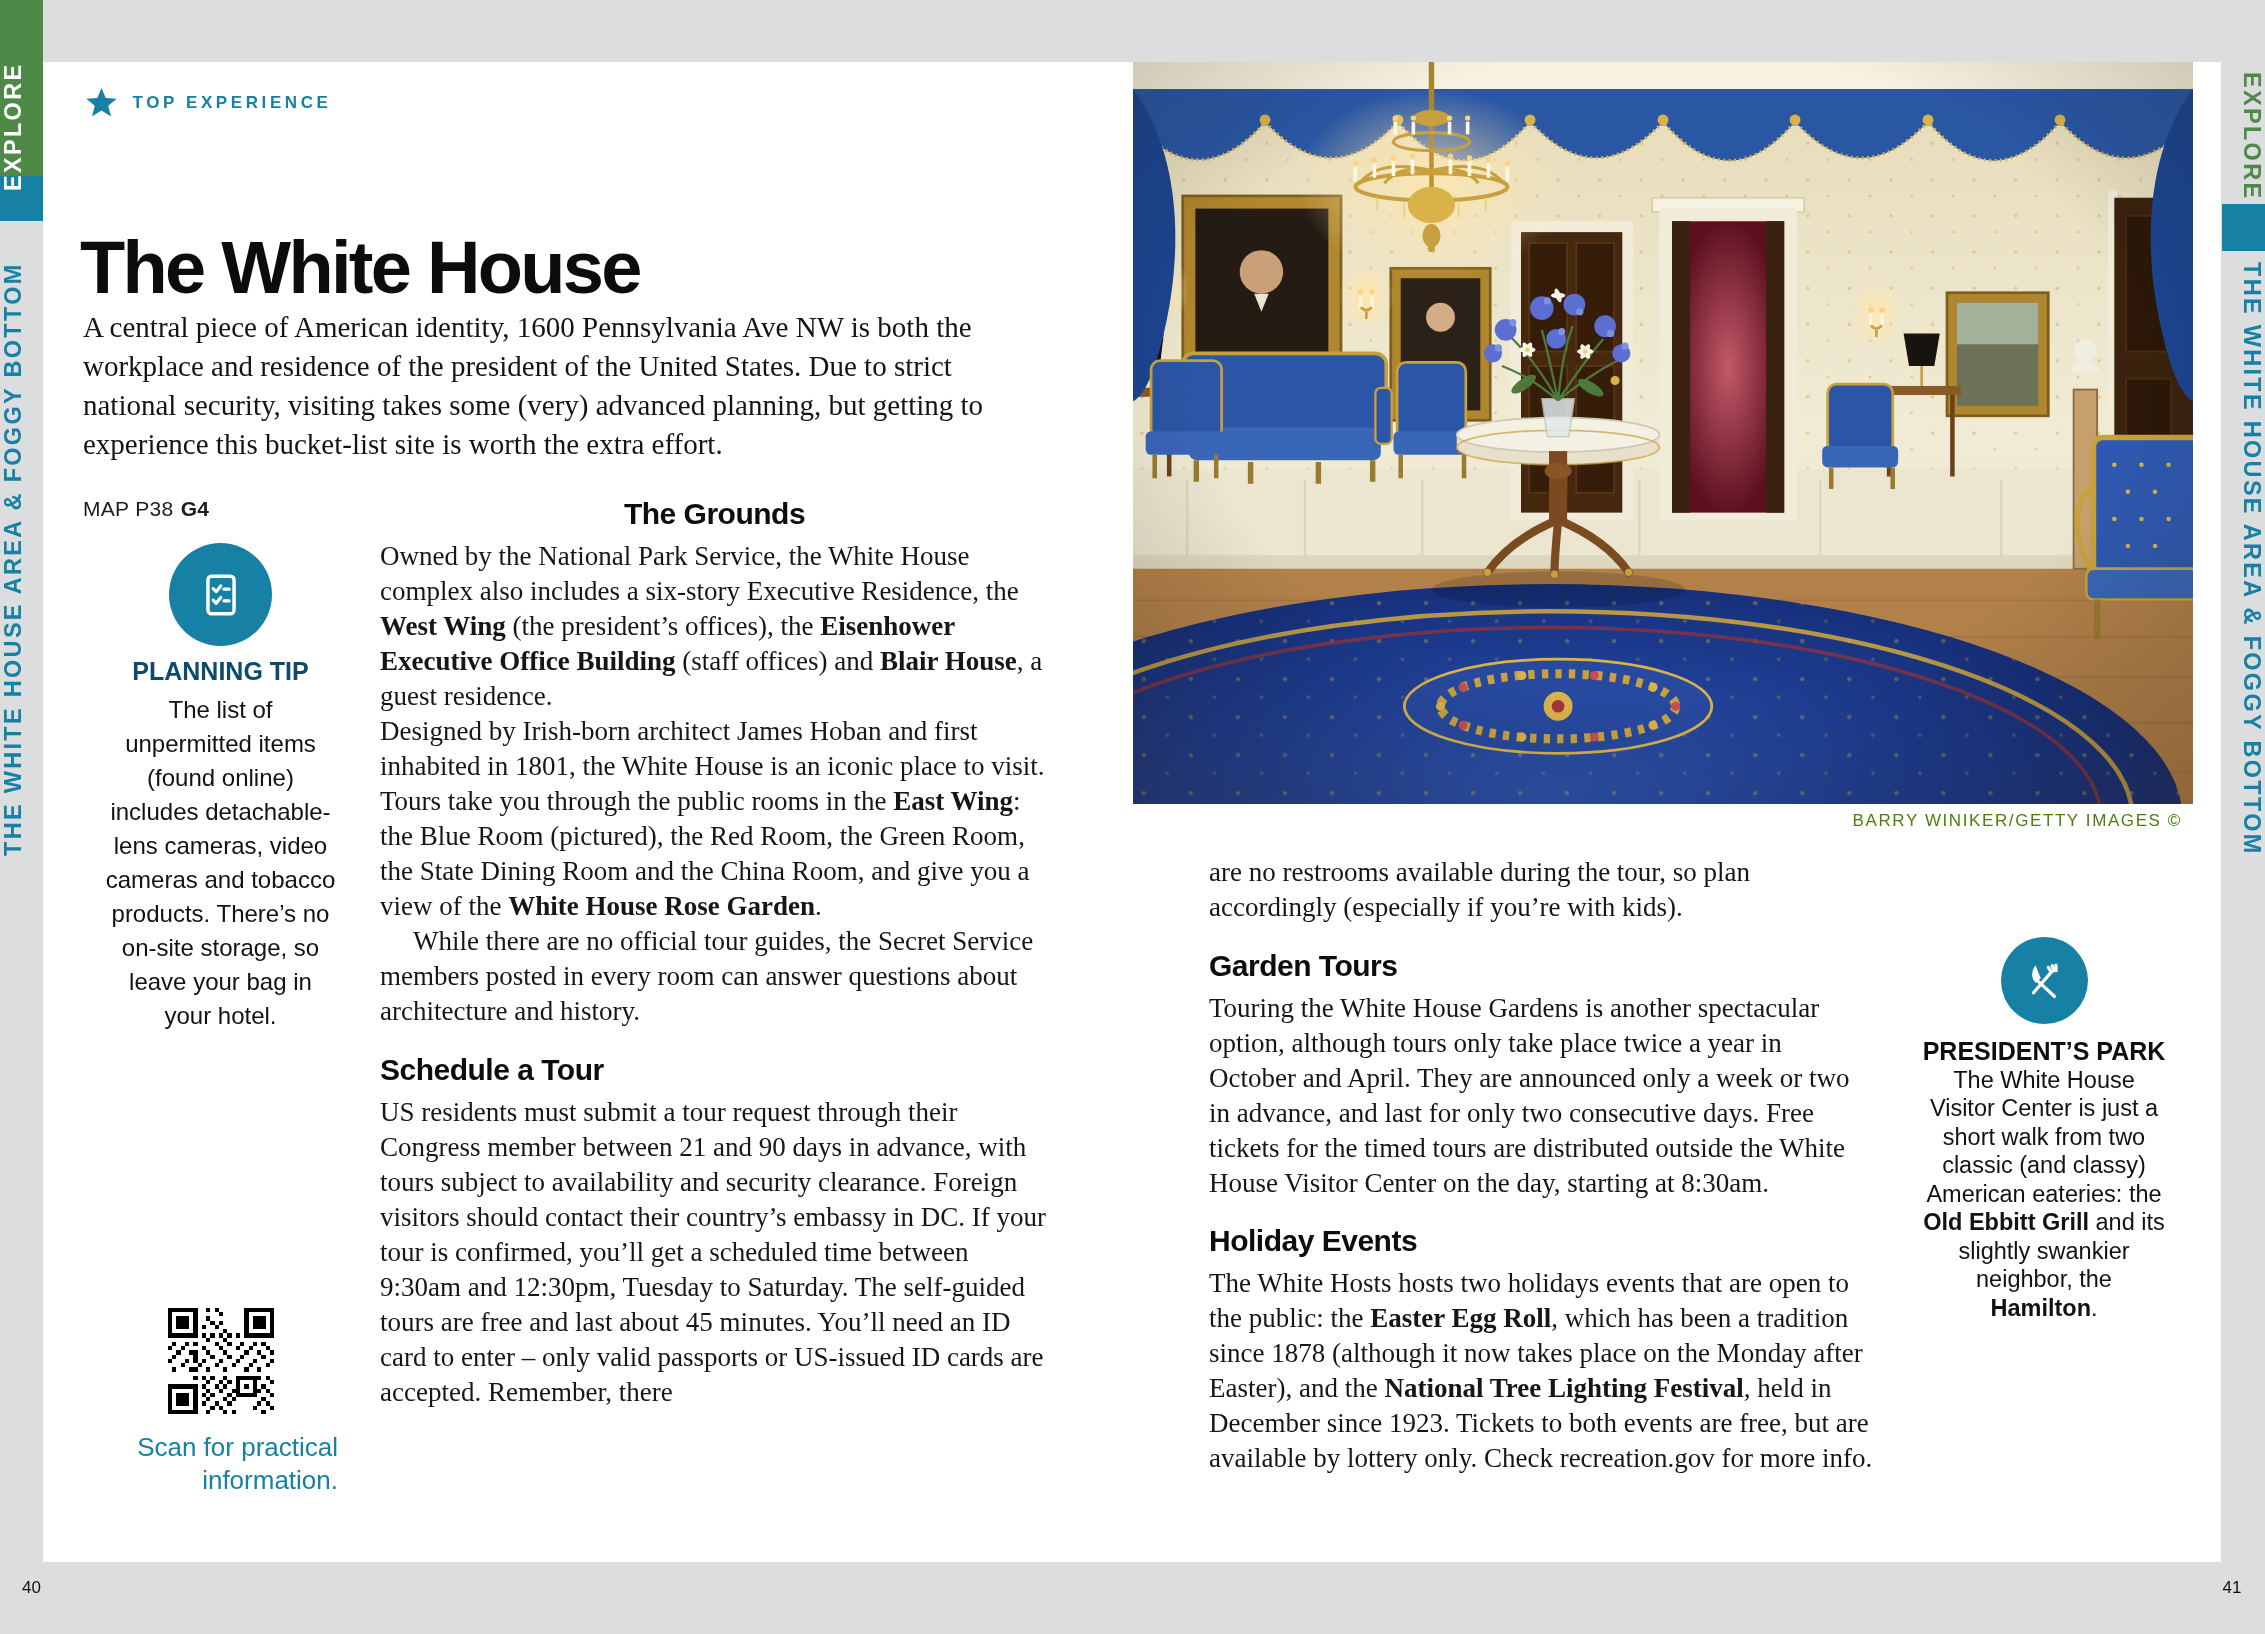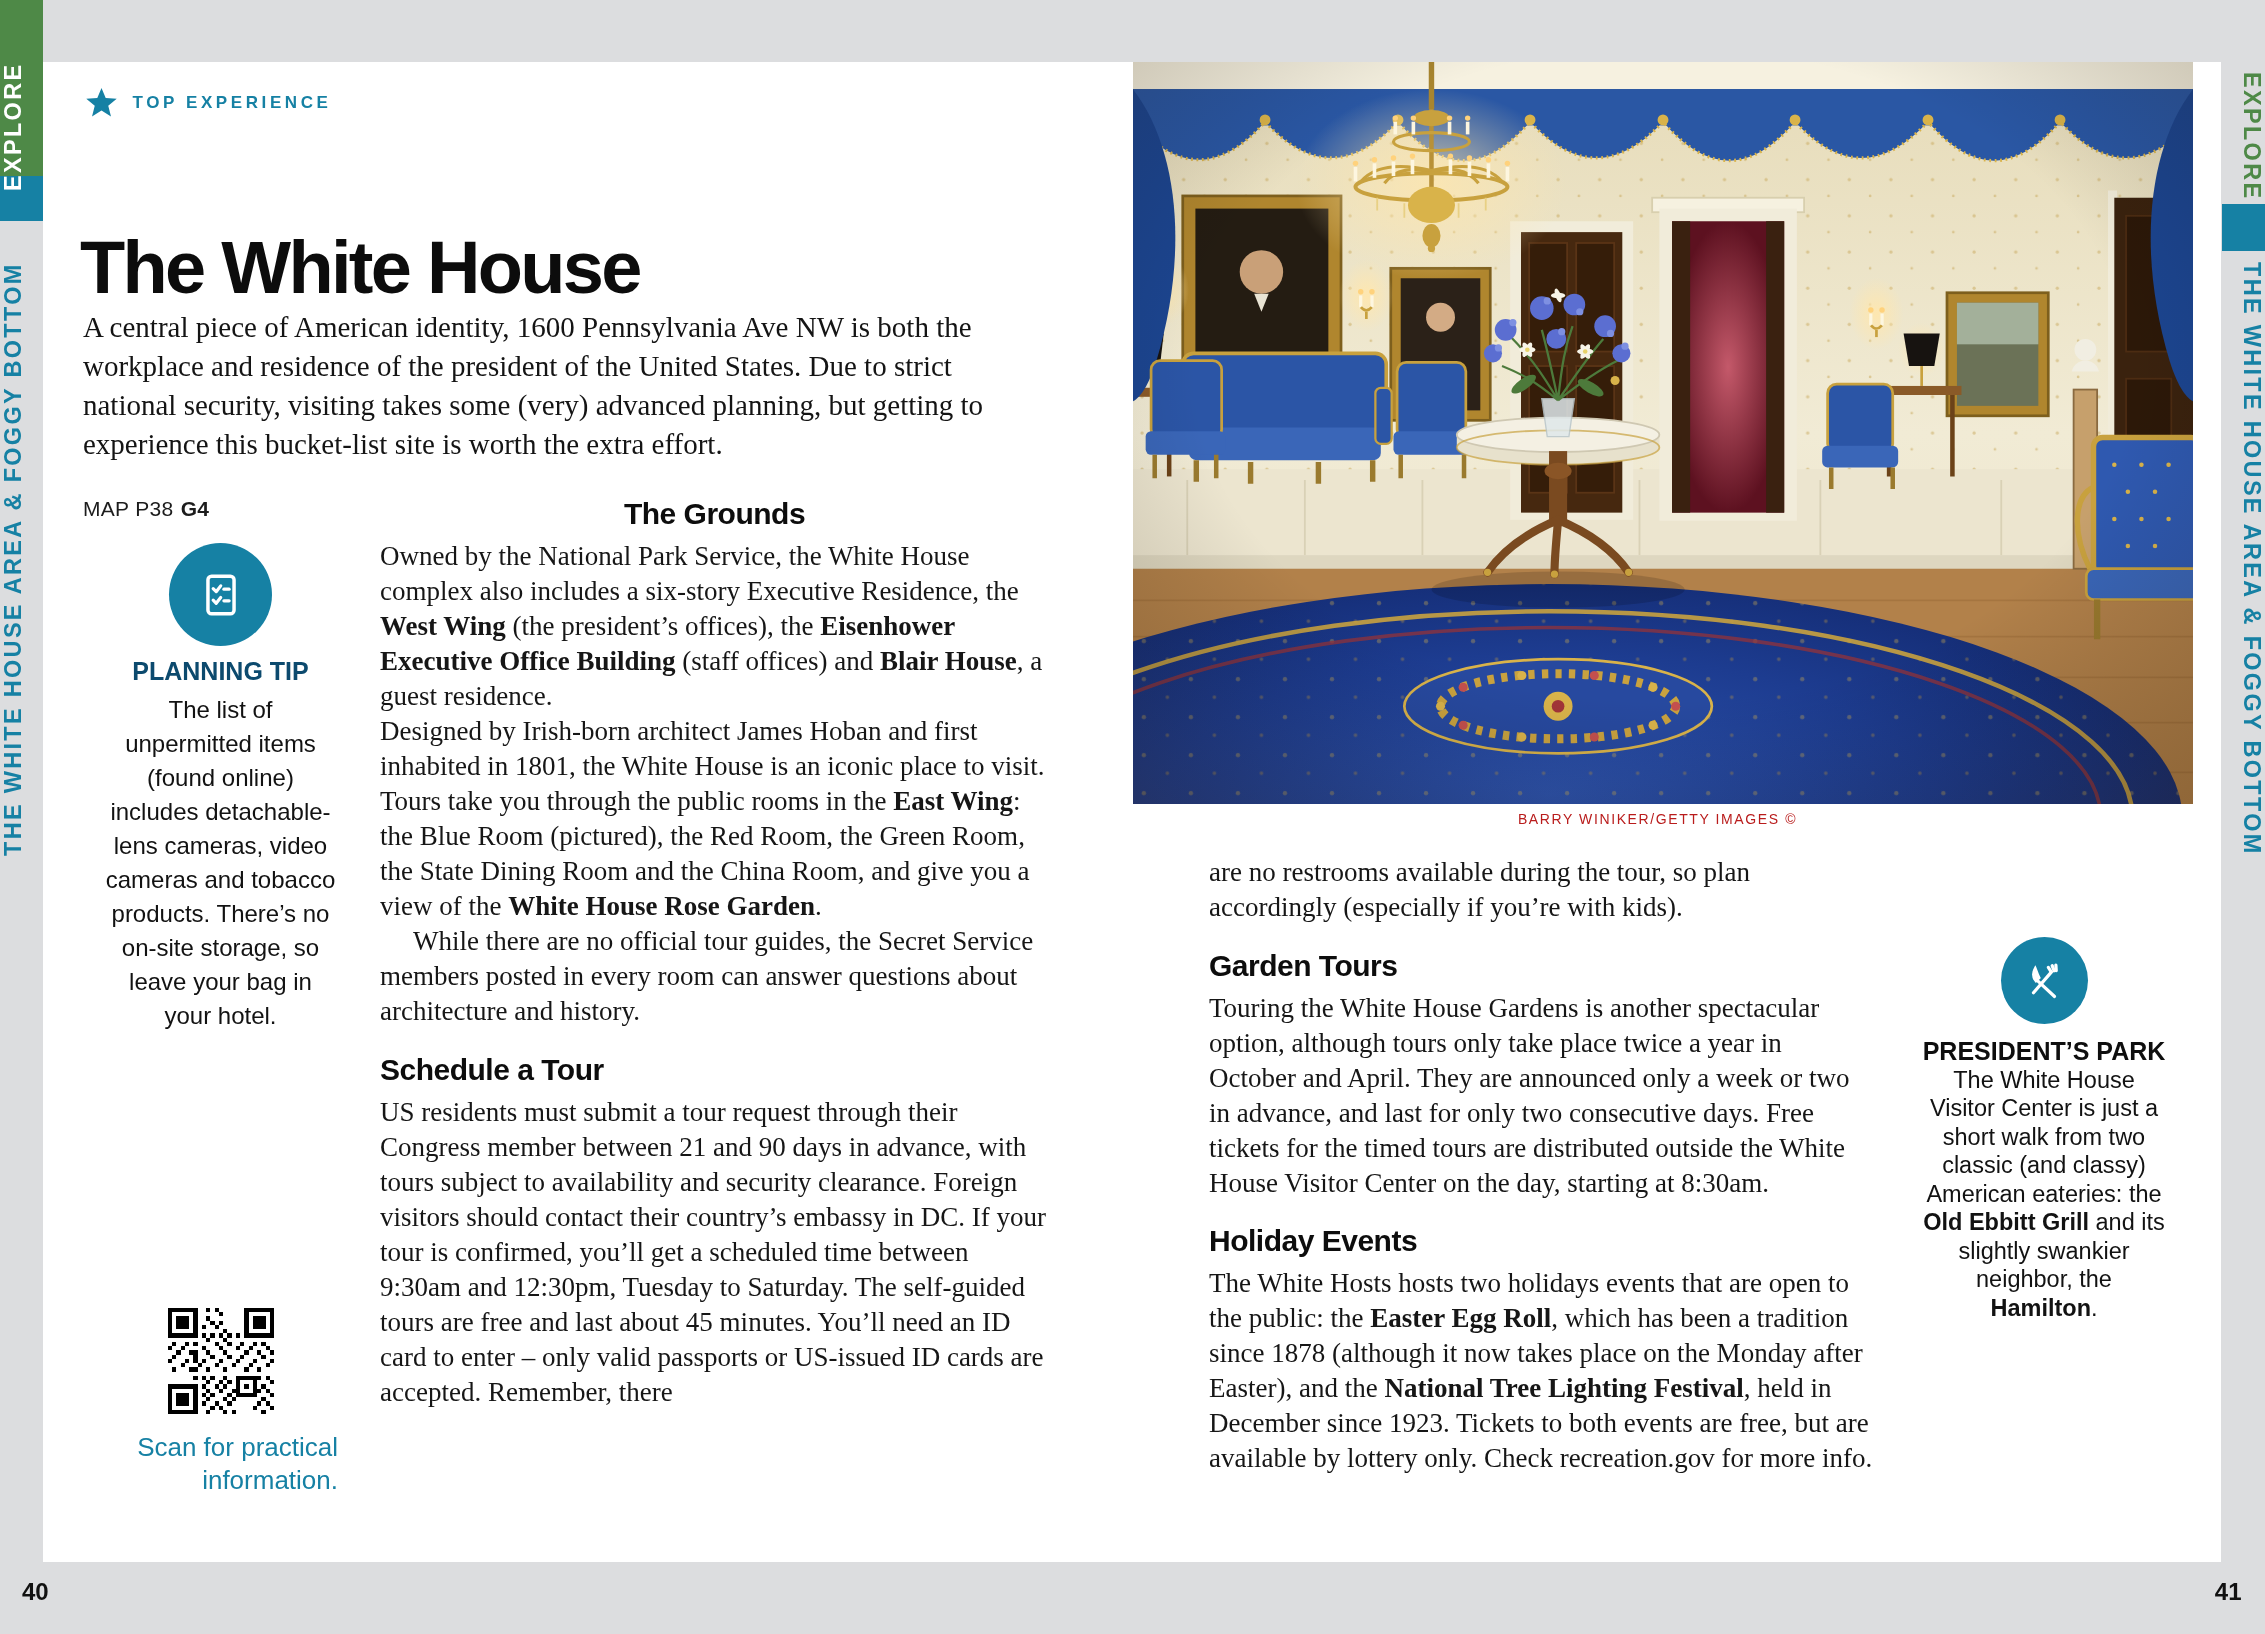--- a/index.html
+++ b/index.html
@@ -16,21 +16,21 @@
   .strip-teal-l{left:0;top:176px;width:43px;height:45px;background:#1681a4;}
   .strip-teal-r{left:2222px;top:204px;width:43px;height:47px;background:#1681a4;}
   .vtext{writing-mode:vertical-rl;text-align:center;font-weight:700;letter-spacing:2.3px;font-size:23.5px;display:flex;align-items:center;justify-content:flex-start;}
   .vflip{transform:rotate(180deg);}
   .explore-l{left:0;top:80px;width:43px;height:94px;color:#ffffff;justify-content:center;}
   .explore-r{left:2222px;top:87px;width:43px;height:98px;color:#4e8947;justify-content:center;}
   .section-l{left:0;top:232px;width:43px;height:624px;color:#1681a4;}
   .section-r{left:2222px;top:262px;width:43px;height:624px;color:#1681a4;}
   .vtext > span{width:43px;}
 
-  .pagenum{font-size:24px;font-weight:700;color:#111;}
+  .pagenum{font-size:17px;font-weight:400;color:#111;}
 
   
   .kicker{left:85px;top:87px;display:flex;align-items:center;gap:14.5px;color:#1681a4;font-weight:700;font-size:17px;letter-spacing:3.6px;}
   .title{left:80px;top:181px;font-size:74px;font-weight:700;letter-spacing:-2.7px;color:#0c0c0c;line-height:1;}
   .intro{left:83px;top:279px;width:923px;font-size:29px;line-height:39px;color:#141414;}
   .mapref{left:83px;top:497px;font-size:21px;color:#1c1c1c;letter-spacing:0.3px;}
   .mapref .pfx{font-weight:400;}
   .mapref .grid{font-weight:700;margin-left:7.2px;}
 
   .tipbox{left:103px;top:543px;width:235px;text-align:center;}
@@ -45,21 +45,21 @@
   .colL{left:380px;top:497px;width:669px;}
   .colR{left:1209px;top:855px;width:665px;}
   .h-sec{font-family:"Liberation Sans",sans-serif;font-size:30px;font-weight:700;letter-spacing:-0.5px;color:#0d0d0d;line-height:33px;margin:23.5px 0 9px 0;}
   .h-sec.first{margin-top:0;text-align:center;}
   .para{font-size:27px;line-height:35px;color:#161616;margin:0;}
   .para.indent{text-indent:33px;}
   .seg-b{font-weight:700;}
 
   
   .photo{left:1133px;top:62px;width:1060px;height:742px;}
-  .credit{left:1133px;top:811px;width:1049px;text-align:center;font-size:14px;letter-spacing:1.6px;color:#b91c1c;}
+  .credit{left:1133px;top:811px;width:1049px;text-align:right;font-size:17px;letter-spacing:1.6px;color:#4d7c0f;}
 
   .parkbox{left:1922px;top:937px;width:244px;text-align:center;}
   .park-title{font-size:25px;font-weight:700;line-height:28px;margin-top:12.7px;color:#0e0e0e;}
   .park-body{font-size:23.5px;line-height:28.5px;margin-top:1px;color:#121212;}
 </style>
 </head>
 <body>
 
 <div class="abs spread"></div>
 

